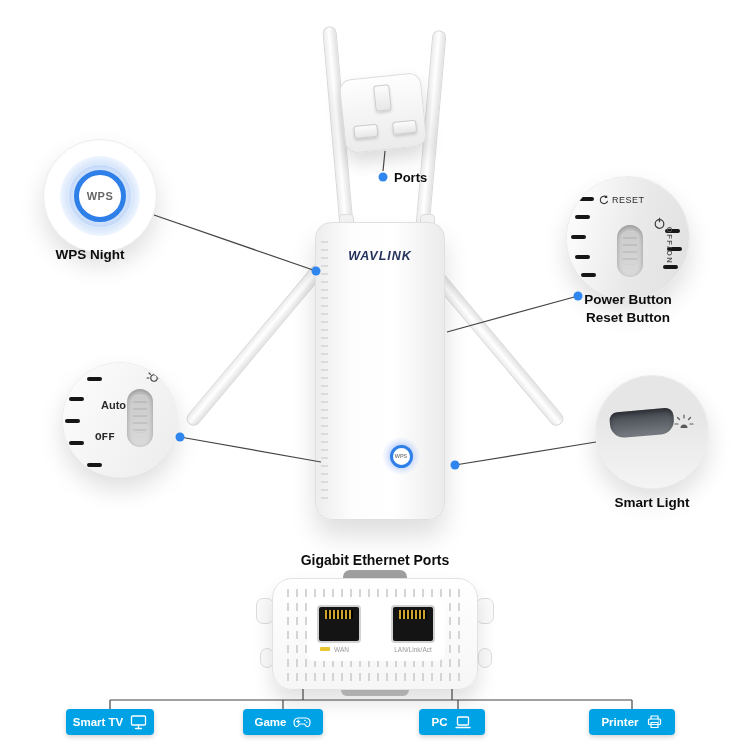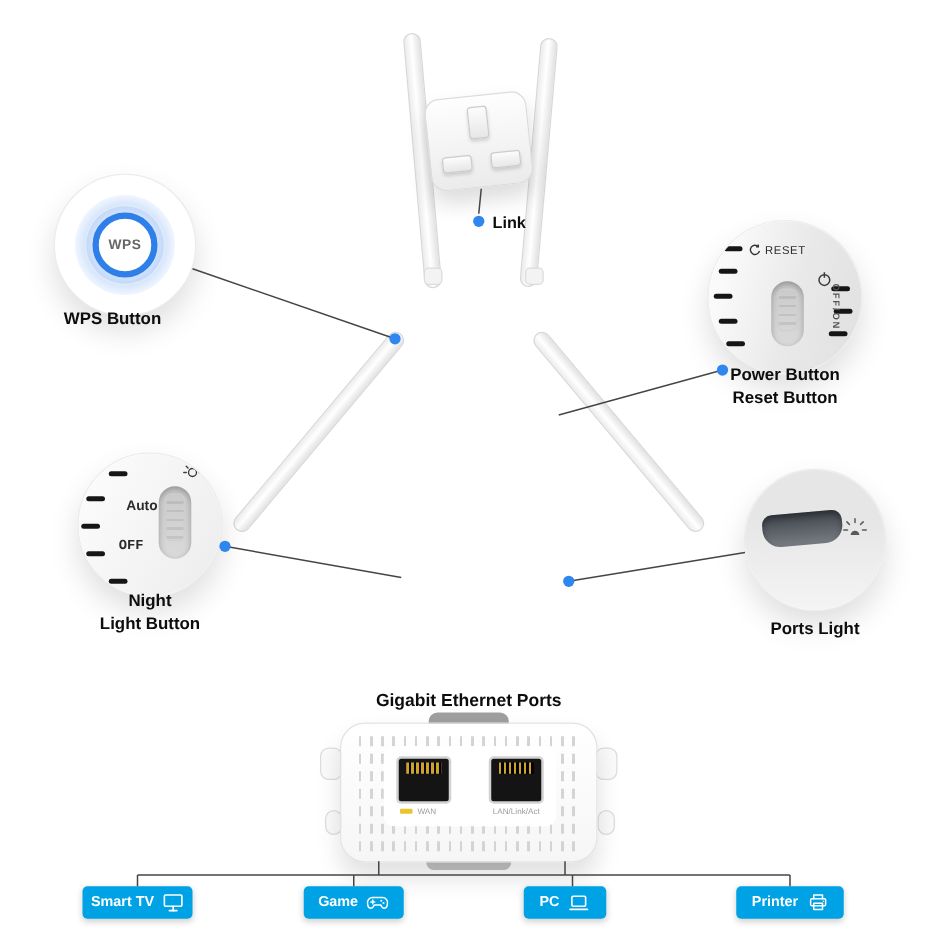--- a/index.html
+++ b/index.html
@@ -128,36 +128,45 @@
 
 <div class="canvas">
 
   <div class="antenna ant-top-left"></div>
   <div class="antenna ant-top-right"></div>
   <div class="antenna ant-side-left"></div>
   <div class="antenna ant-side-right"></div>
   <div class="hinge" style="left:339px;top:214px;"></div>
   <div class="hinge" style="left:420px;top:214px;"></div>
 
+  <div class="device">
+    <div class="device-vents"></div>
+    <div class="brand">WAVLINK</div>
+    <div class="device-wps-glow">
+      <div class="device-wps-ring">
+        <span>WPS</span>
+      </div>
+    </div>
+  </div>
 
   <div class="plug">
     <div class="pin" style="left:33px;top:8px;width:16px;height:26px;"></div>
     <div class="pin" style="left:9px;top:46px;width:24px;height:13px;"></div>
     <div class="pin" style="left:48px;top:46px;width:24px;height:13px;"></div>
   </div>
-  <div class="lbl lbl-plug">Link</div>
+  <div class="lbl lbl-plug">Ports</div>
 
   <div class="callout co-wps">
     <div class="wps-glow">
       <div class="wps-ring">
         <span class="wps-text">WPS</span>
       </div>
     </div>
   </div>
-  <div class="lbl lbl-wps">WPS Button</div>
+  <div class="lbl lbl-wps">WPS Night</div>
 
   <div class="callout co-rp">
     <div class="rp-bg"></div>
     <div>
       <div class="dash" style="left:12px;top:20px;"></div>
       <div class="dash" style="left:8px;top:38px;"></div>
       <div class="dash" style="left:4px;top:58px;"></div>
       <div class="dash" style="left:8px;top:78px;"></div>
       <div class="dash" style="left:14px;top:96px;"></div>
       <div class="dash" style="left:98px;top:52px;"></div>
@@ -199,38 +208,34 @@
     <div class="sw-knob" style="left:69px;top:32px;width:16px;height:38px;"></div>
     <svg width="18" height="18" viewBox="0 0 18 18" style="position:absolute;left:82px;top:6px;" stroke="#3a3a3a" fill="none" stroke-width="1.1" stroke-linecap="round">
       <circle cx="9" cy="9" r="3.2"></circle>
       <line x1="9" y1="2" x2="9" y2="4"></line>
       <line x1="14" y1="4" x2="12.6" y2="5.4"></line>
       <line x1="16" y1="9" x2="14" y2="9"></line>
       <line x1="4" y1="4" x2="5.4" y2="5.4"></line>
       <line x1="2" y1="9" x2="4" y2="9"></line>
     </svg>
   </div>
-  <div class="lbl lbl-nlb">
-    <div>Night</div>
-    <div>Light Button</div>
-  </div>
 
   <div class="callout co-nl">
     <div class="nl-bg"></div>
     <div class="nl-recess"></div>
     <svg width="24" height="24" viewBox="0 0 24 24" style="position:absolute;left:76px;top:36px;" stroke="#5a5a5a" fill="none" stroke-width="1.2" stroke-linecap="round">
       <line x1="12" y1="3" x2="12" y2="6"></line>
       <line x1="5.5" y1="5.5" x2="7.5" y2="7.5"></line>
       <line x1="18.5" y1="5.5" x2="16.5" y2="7.5"></line>
       <line x1="3" y1="12" x2="6" y2="12"></line>
       <line x1="21" y1="12" x2="18" y2="12"></line>
       <path d="M8.5 16 a3.5 3.5 0 0 1 7 0 z" fill="#5a5a5a" stroke="none"></path>
     </svg>
   </div>
-  <div class="lbl lbl-nl">Ports Light</div>
+  <div class="lbl lbl-nl">Smart Light</div>
 
   <div class="lbl lbl-eth">Gigabit Ethernet Ports</div>
 
   <div class="bd-tab"></div>
   <div class="stub" style="left:256px;top:598px;width:18px;height:26px;"></div>
   <div class="stub" style="left:476px;top:598px;width:18px;height:26px;"></div>
   <div class="stub" style="left:260px;top:648px;width:14px;height:20px;"></div>
   <div class="stub" style="left:478px;top:648px;width:14px;height:20px;"></div>
   <div class="bd-foot"></div>
   <div class="bottom-device">

